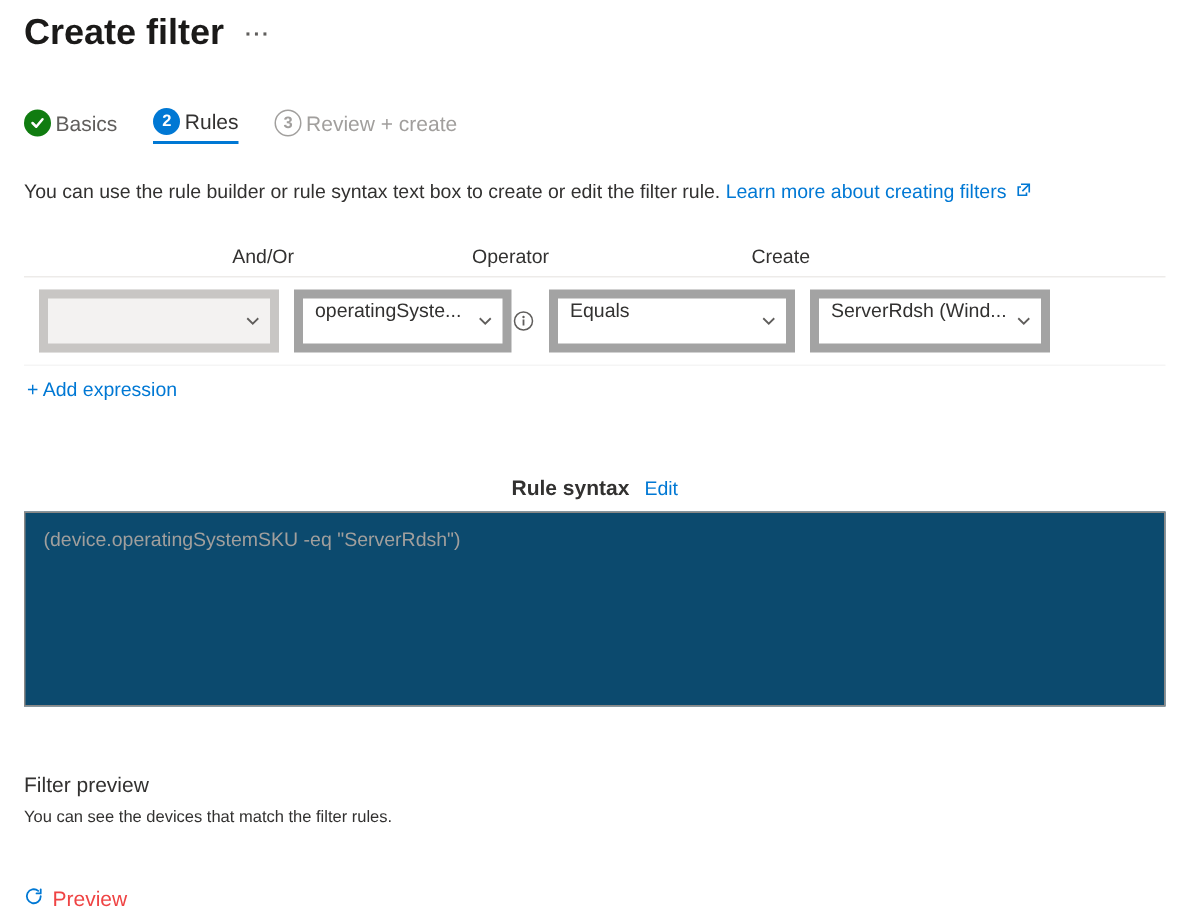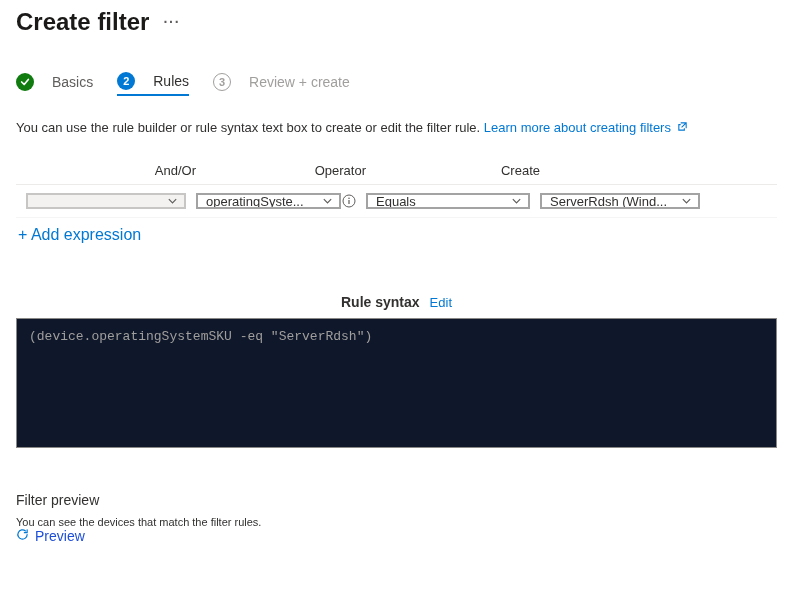--- a/index.html
+++ b/index.html
@@ -28,21 +28,21 @@
     }
     .wizard-steps {
       display: flex;
       align-items: center;
       gap: 24px;
       margin-bottom: 24px;
     }
     .step {
       display: flex;
       align-items: center;
-      gap: 18px;
+      gap: 3px;
       font-size: 14px;
       color: #605e5c;
       padding-bottom: 4px;
     }
     .step.active {
       color: #323130;
       border-bottom: 2px solid #0078d4;
     }
     .step-circle {
       width: 18px; height: 18px;
@@ -89,25 +89,24 @@
     .rule-row {
       display: grid;
       grid-template-columns: 160px 160px 164px 160px;
       gap: 10px;
       padding: 8px 10px 8px 10px;
       align-items: center;
       border-bottom: 1px solid #f5f5f5;
     }
     .dropdown {
       position: relative;
-      border: 2px solid #a3a3a3;
-      height: 16px;
+      border: 6px solid #a3a3a3;
+      height: 42px;
       background: #fff;
       display: flex;
-      align-items: center;
       padding: 0 24px 0 8px;
       font-size: 13px;
       cursor: pointer;
       white-space: nowrap;
       overflow: hidden;
       text-overflow: ellipsis;
     }
     .dropdown.disabled {
       background: #f3f2f1;
       border-color: #c8c6c4;
@@ -126,21 +125,21 @@
       margin-left: -5px;
     }
     .prop-cell {
       display: flex;
       align-items: center;
       gap: 6px;
     }
     .prop-cell .dropdown { flex: 1; }
     .add-expr {
       color: #0078d4;
-      font-size: 16px;
+      font-size: 13px;
       margin-top: 8px;
       margin-left: 2px;
       cursor: pointer;
       display: inline-block;
     }
     .section-label {
       font-size: 14px;
       font-weight: 600;
       margin-top: 50px;
       margin-bottom: 8px;
@@ -150,43 +149,44 @@
       justify-content: center;
     }
     .section-label .edit {
       font-weight: 400;
       font-size: 13px;
       color: #0078d4;
       cursor: pointer;
     }
     .syntax-box {
       border: 1px solid #8a8886;
-      background: #0f172a;
+      background: #0c4a6e;
       height: 130px;
       padding: 10px 12px;
       font-size: 13px;
       color: #a19f9d;
-      font-family: Liberation Mono, monospace;
+      font-family: Liberation Sans, sans-serif;
     }
     .preview-title {
       font-weight: 400;
       font-size: 14px;
       margin-top: 44px;
       margin-bottom: 8px;
     }
     .preview-desc {
       font-size: 11px;
     }
     .preview-link {
       display: inline-flex;
       align-items: center;
       gap: 6px;
-      color: #1d4ed8;
-      font-size: 14px;
-      cursor: pointer;
+      color: #ef4444;
+      font-size: 14px;
+      cursor: pointer;
+      margin-top: 40px;
     }
     .ext-link-icon { margin-left: 2px; }
   </style>
 </head>
 <body>
 
 
 
 <div class="page-title">
   <span>Create filter</span>

